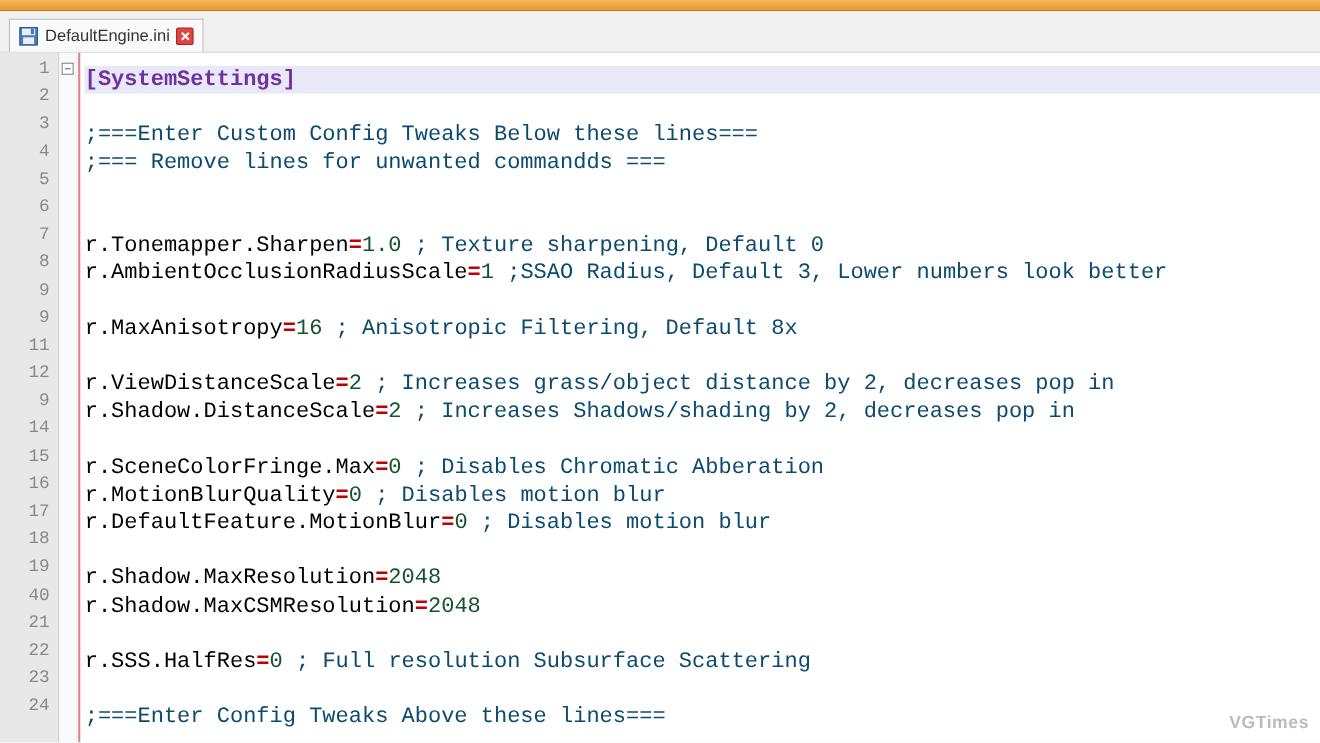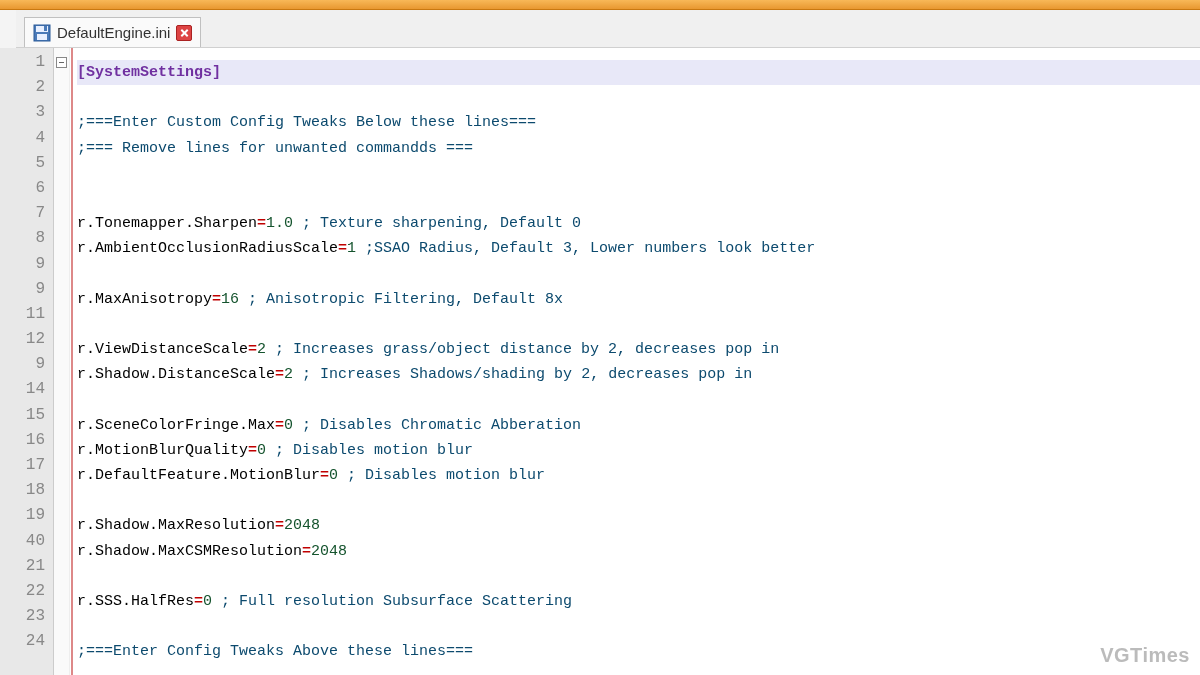--- a/index.html
+++ b/index.html
@@ -16,21 +16,20 @@
   background: linear-gradient(#f8b858, #e89830);
   border-bottom: 1px solid #c97810;
 }
 .tab-bar {
   background: #f0f0f0;
   border-bottom: 1px solid #d0d0d0;
   display: flex;
   align-items: flex-end;
   height: 38px;
   padding-left: 8px;
-  margin-left: 16px;
 }
 .tab {
   display: flex;
   align-items: center;
   background: #fafafa;
   border: 1px solid #c0c0c0;
   border-bottom: none;
   padding: 4px 8px;
   height: 30px;
   gap: 6px;
@@ -104,21 +103,21 @@
 }
 .margin-line {
   width: 3px;
   background: transparent;
   border-right: 2px solid #d88;
 }
 .code {
   flex: 1;
   padding-top: 12px;
   padding-left: 4px;
-  font-size: 15px;
+  font-size: 20px;
   white-space: pre;
   color: #000;
 }
 .code .line {
   height: 25.2px;
   line-height: 25.2px;
 }
 .code .line.hl {
   background: #e8e8f8;
 }
@@ -126,21 +125,21 @@
 .cmt { color: #0c4a6e; }
 .eq { color: #c00000; font-weight: bold; }
 .num { color: #14532d; }
 .watermark {
   position: absolute;
   right: 10px;
   bottom: 8px;
   color: rgba(120,120,120,0.5);
   font-family: Arial, sans-serif;
   font-weight: bold;
-  font-size: 20px;
+  font-size: 16px;
   letter-spacing: 0.5px;
 }
 </style>
 </head>
 <body>
 
 <div class="titlebar-strip"></div>
 
 <div class="tab-bar">
   <div class="tab">

